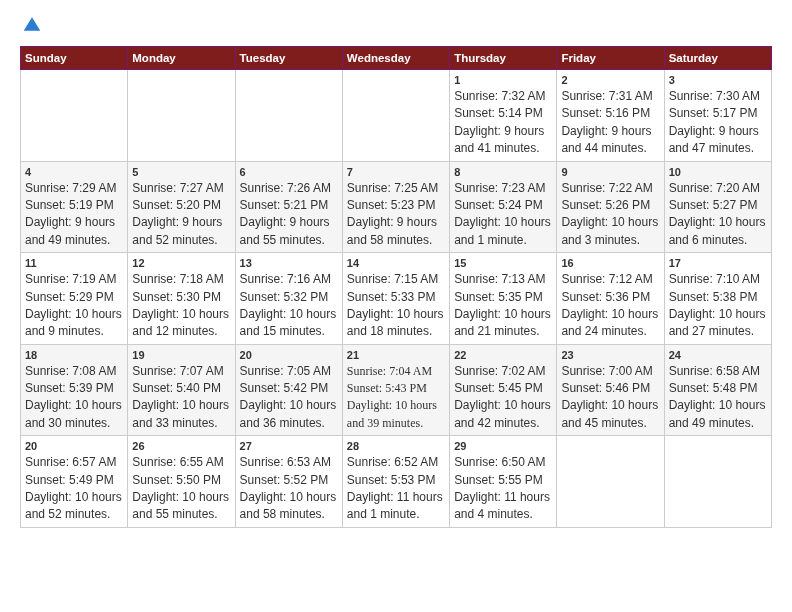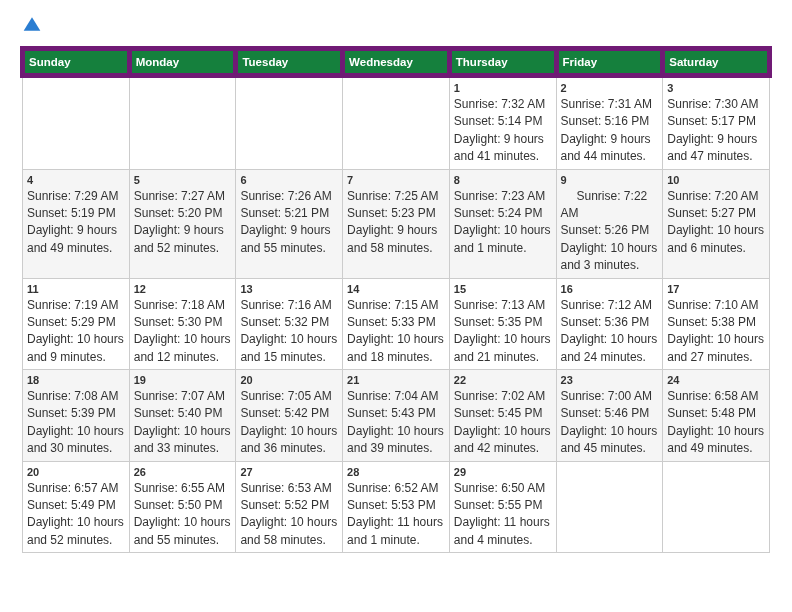--- a/index.html
+++ b/index.html
@@ -55,27 +55,27 @@
       font-size: 15px;
       color: #555;
       font-weight: normal;
     }
     table {
       width: 100%;
       border-collapse: collapse;
       table-layout: fixed;
     }
     thead tr th {
-      background-color: #15803d;
+      background-color: #7f1d1d;
       color: #fff;
       font-size: 11.5px;
       font-weight: bold;
       padding: 5px 4px;
       text-align: left;
-      border: 5px solid #701a75;
+      border: 1px solid #701a75;
     }
     tbody tr td {
       border: 1px solid #ccc;
       vertical-align: top;
       padding: 4px 4px 3px 4px;
       font-size: 9.5px;
       color: #333;
       height: 82px;
     }
     tbody tr:nth-child(even) td {
@@ -164,21 +164,21 @@
 Daylight: 9 hours
 and 55 minutes.</span></td>
           <td><span class="day-num">7</span><span class="day-info" style="white-space: pre-line;">Sunrise: 7:25 AM
 Sunset: 5:23 PM
 Daylight: 9 hours
 and 58 minutes.</span></td>
           <td><span class="day-num">8</span><span class="day-info" style="white-space: pre-line;">Sunrise: 7:23 AM
 Sunset: 5:24 PM
 Daylight: 10 hours
 and 1 minute.</span></td>
-          <td><span class="day-num">9</span><span class="day-info" style="white-space: pre-line; margin-left: 16px;">Sunrise: 7:22 AM
+          <td><span class="day-num">9</span><span class="day-info" style="white-space: pre-line;">Sunrise: 7:22 AM
 Sunset: 5:26 PM
 Daylight: 10 hours
 and 3 minutes.</span></td>
           <td><span class="day-num">10</span><span class="day-info" style="white-space: pre-line;">Sunrise: 7:20 AM
 Sunset: 5:27 PM
 Daylight: 10 hours
 and 6 minutes.</span></td>
         </tr>
         <tr>
           <td><span class="day-num">11</span><span class="day-info" style="white-space: pre-line;">Sunrise: 7:19 AM
@@ -216,21 +216,21 @@
 Daylight: 10 hours
 and 30 minutes.</span></td>
           <td><span class="day-num">19</span><span class="day-info" style="white-space: pre-line;">Sunrise: 7:07 AM
 Sunset: 5:40 PM
 Daylight: 10 hours
 and 33 minutes.</span></td>
           <td><span class="day-num">20</span><span class="day-info" style="white-space: pre-line;">Sunrise: 7:05 AM
 Sunset: 5:42 PM
 Daylight: 10 hours
 and 36 minutes.</span></td>
-          <td><span class="day-num">21</span><span class="day-info" style="white-space: pre-line;">Sunrise: 7:04 AM
+          <td><span class="day-num">21</span><span class="day-info" style="white-space: pre-line; font-family: Liberation Serif, serif;">Sunrise: 7:04 AM
 Sunset: 5:43 PM
 Daylight: 10 hours
 and 39 minutes.</span></td>
           <td><span class="day-num">22</span><span class="day-info" style="white-space: pre-line;">Sunrise: 7:02 AM
 Sunset: 5:45 PM
 Daylight: 10 hours
 and 42 minutes.</span></td>
           <td><span class="day-num">23</span><span class="day-info" style="white-space: pre-line;">Sunrise: 7:00 AM
 Sunset: 5:46 PM
 Daylight: 10 hours

